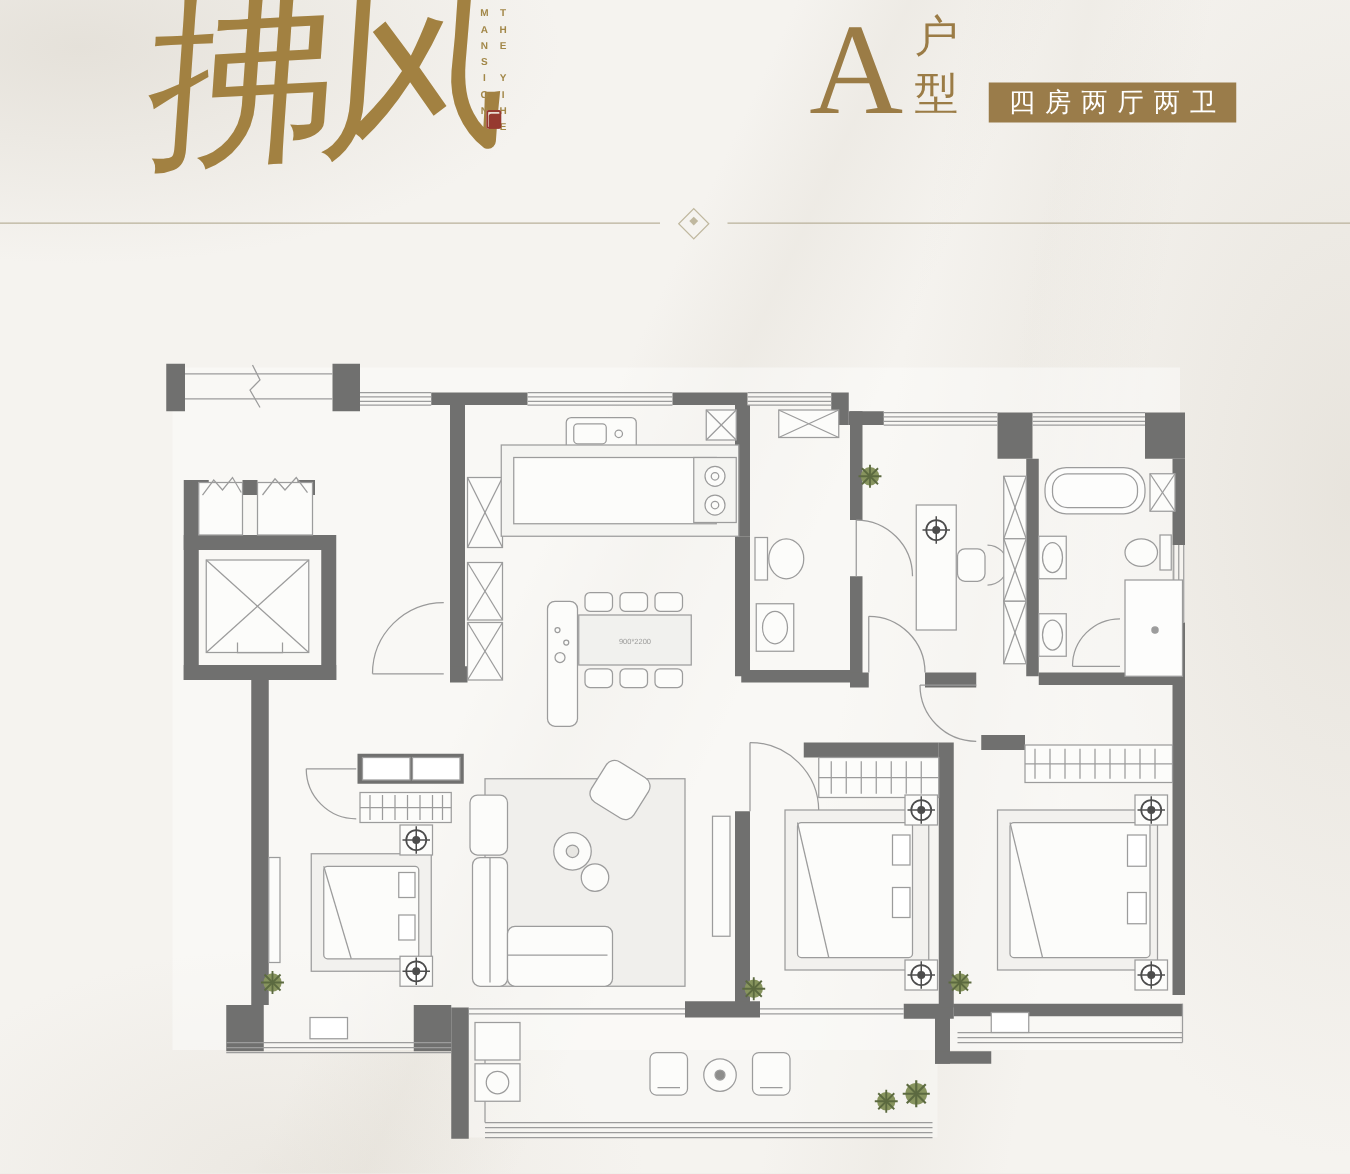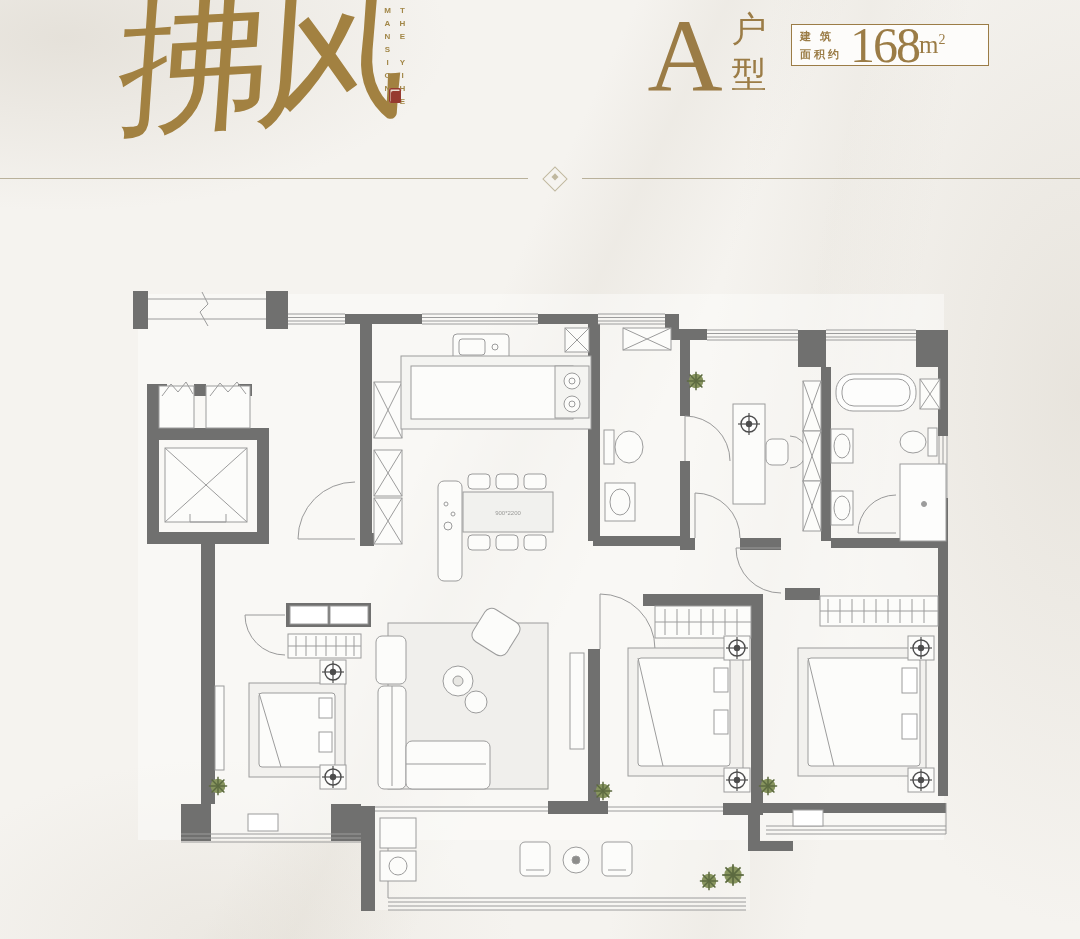--- a/index.html
+++ b/index.html
@@ -62,28 +62,21 @@
     <span class="col">MANSION</span>
     <span class="col">THE YIHE</span>
   </div>
   <div class="seal"></div>
 
   <div class="unit-letter">A</div>
   <div class="unit-type">
     <span>户</span>
     <span>型</span>
   </div>
-  <div class="areabox">
-    <span class="arealabel">
-      <span>建 筑</span>
-      <span>面积约</span>
-    </span>
-    <span class="areaval">168</span>
-    <span class="areaunit"><span>m</span><sup>2</sup></span>
-  </div>
+  <div class="typebadge">四房两厅两卫</div>
 
   <div class="divider">
     <span class="line l1"></span>
     <span class="diamond"></span>
     <span class="line l2"></span>
   </div>
 
   <div class="plan">
   <svg width="832" height="640" viewBox="0 0 832 640">
     <defs>

